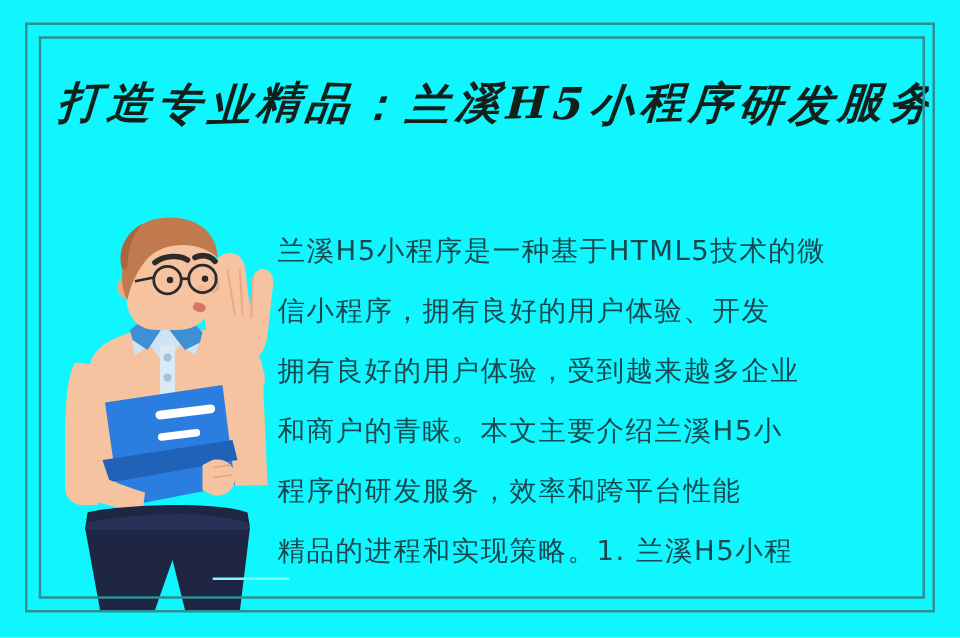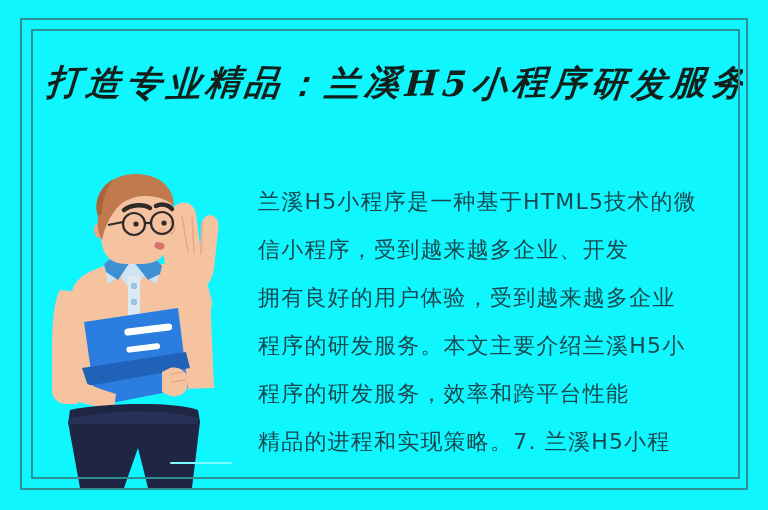--- a/index.html
+++ b/index.html
@@ -73,21 +73,21 @@
     left: 222px;
     top: 178px;
     width: 540px;
     color: #18484f;
     font-family: "DejaVu Sans", "Liberation Sans", sans-serif;
     font-size: 22px;
     line-height: 48px;
     letter-spacing: 1.2px;
     white-space: nowrap;
   }
-  .body-line { height: 48px; margin-left: 36px; }
+  .body-line { height: 48px; }
 
   
   .clip {
     position: absolute;
     left: 0; top: 0;
     width: 743px;
     height: 510px;
     overflow: hidden;
   }
 
@@ -211,25 +211,25 @@
         <span class="title-char" style="transform: rotate(-1.6deg) translateY(-1.35px);">程</span>
         <span class="title-char" style="transform: rotate(0deg) translateY(-0.45px);">序</span>
         <span class="title-char" style="transform: rotate(1.6deg) translateY(0.45px);">研</span>
         <span class="title-char" style="transform: rotate(-1.6deg) translateY(1.35px);">发</span>
         <span class="title-char" style="transform: rotate(0deg) translateY(-1.35px);">服</span>
         <span class="title-char" style="transform: rotate(1.6deg) translateY(-0.45px);">务</span>
       </div>
 
     <div class="body-copy">
       <div class="body-line">兰溪H5小程序是一种基于HTML5技术的微</div>
-      <div class="body-line">信小程序，受到越来越多企业、开发</div>
+      <div class="body-line">信小程序，拥有良好的用户体验、开发</div>
       <div class="body-line">拥有良好的用户体验，受到越来越多企业</div>
-      <div class="body-line">程序的研发服务。本文主要介绍兰溪H5小</div>
+      <div class="body-line">和商户的青睐。本文主要介绍兰溪H5小</div>
       <div class="body-line">程序的研发服务，效率和跨平台性能</div>
-      <div class="body-line">精品的进程和实现策略。7. 兰溪H5小程</div>
+      <div class="body-line">精品的进程和实现策略。1. 兰溪H5小程</div>
     </div>
 
   </div>
 
   <div class="frame-outer"></div>
   <div class="frame-inner"></div>
 
 </div>
 
 </body></html>

